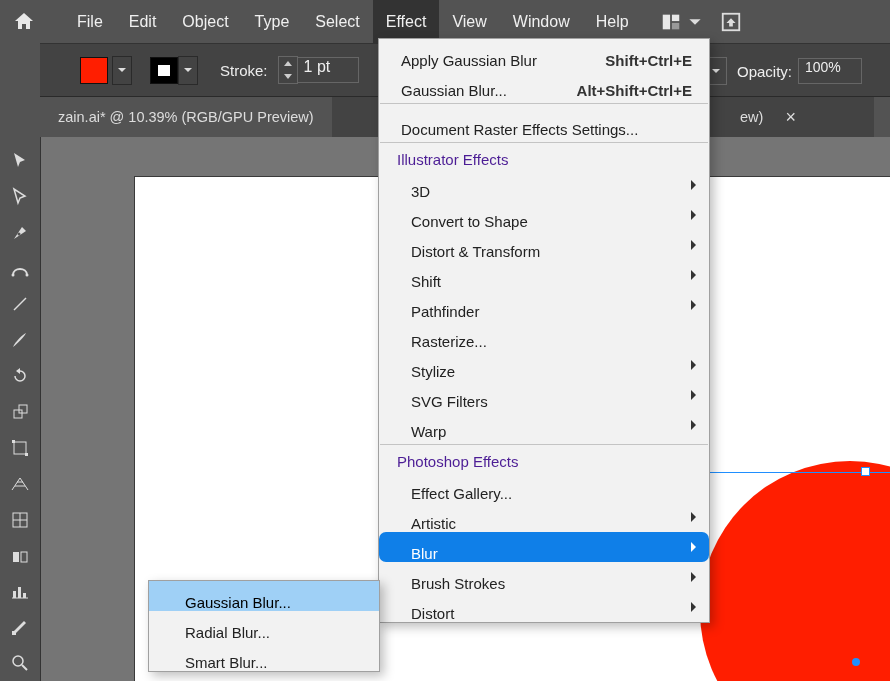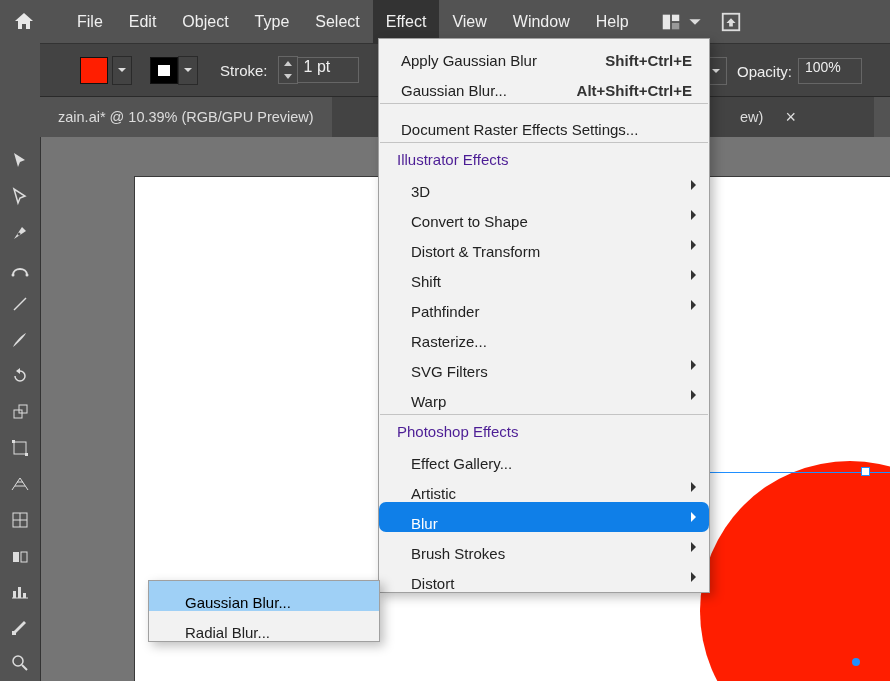--- a/index.html
+++ b/index.html
@@ -549,20 +549,28 @@
         <span class="dd-arrow">
           <svg width="8" height="12" viewBox="0 0 8 12">
             <path fill="#333" d="M2 1l5 5-5 5z"></path>
           </svg>
         </span>
       </div>
       <div class="dd-row indent">
         <span>Rasterize...</span>
       </div>
       <div class="dd-row indent">
+        <span>Stylize</span>
+        <span class="dd-arrow">
+          <svg width="8" height="12" viewBox="0 0 8 12">
+            <path fill="#333" d="M2 1l5 5-5 5z"></path>
+          </svg>
+        </span>
+      </div>
+      <div class="dd-row indent">
         <span>SVG Filters</span>
         <span class="dd-arrow">
           <svg width="8" height="12" viewBox="0 0 8 12">
             <path fill="#333" d="M2 1l5 5-5 5z"></path>
           </svg>
         </span>
       </div>
       <div class="dd-row indent">
         <span>Warp</span>
         <span class="dd-arrow">
@@ -614,14 +622,17 @@
 </div>
 
 <div class="dropdown blur-submenu">
   <div id="blur-items">
       <div class="dd-row highlight-light">
         <span>Gaussian Blur...</span>
       </div>
       <div class="dd-row">
         <span>Radial Blur...</span>
       </div>
+      <div class="dd-row">
+        <span>Smart Blur...</span>
+      </div>
     </div>
 </div>
 
 </body></html>

